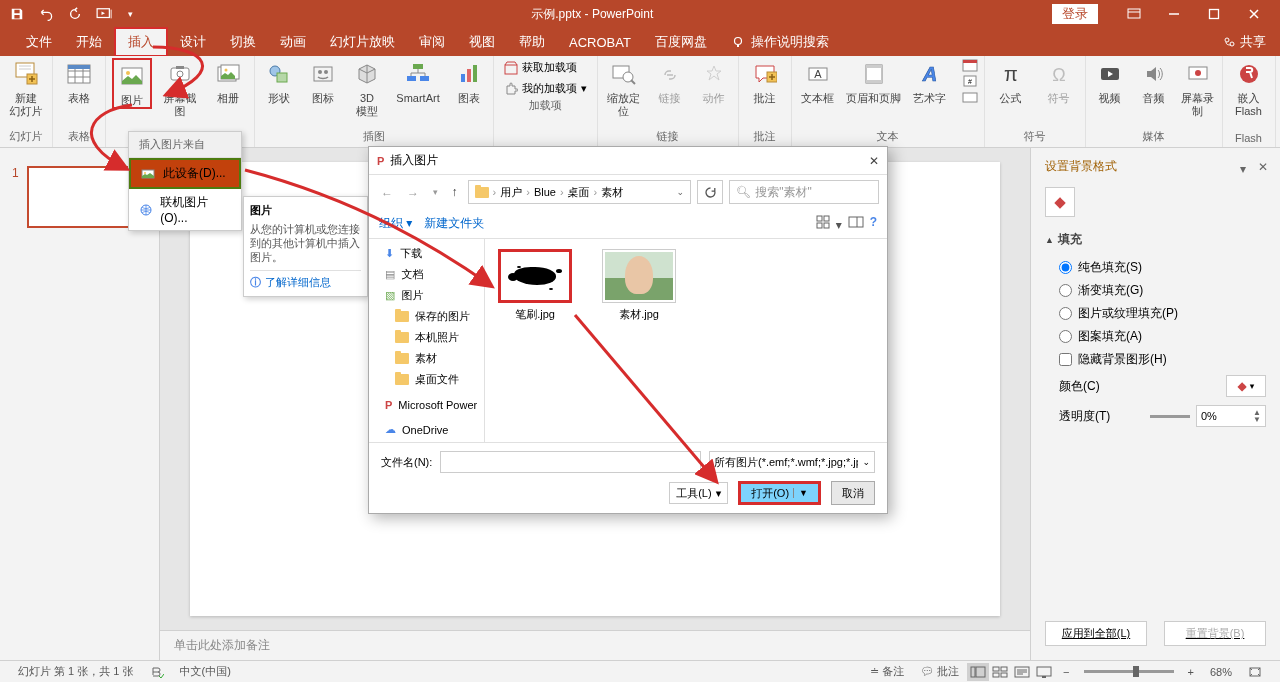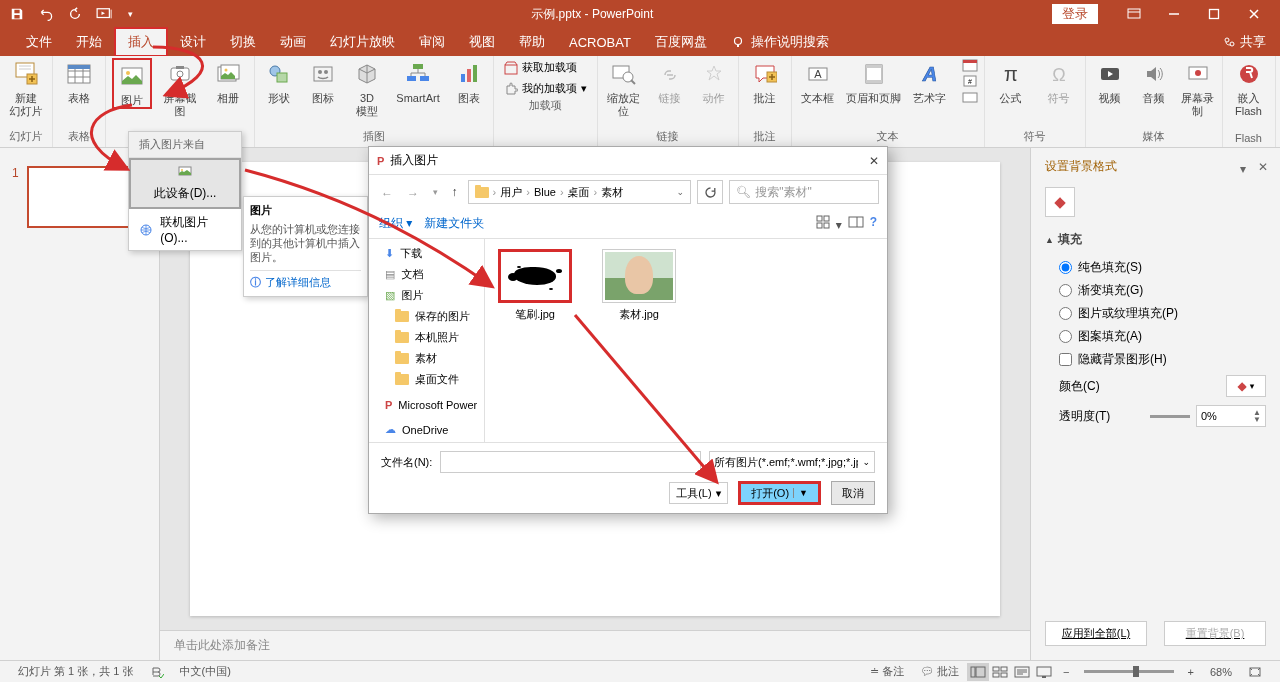--- a/index.html
+++ b/index.html
@@ -65,21 +65,21 @@
 .statusbar .sb-item { margin: 0 8px; display:flex;align-items:center;gap:3px; }
 .statusbar .view-btn { width: 22px; height: 18px; display: flex; align-items: center; justify-content: center; }
 .statusbar .view-btn.active { background: #d0d0d0; }
 .zoom-slider { width: 90px; height: 3px; background: #999; margin: 0 6px; position: relative; }
 .zoom-slider::after { content:''; position:absolute; left:55%; top:-4px; width:6px; height:11px; background:#666; }
 
 
 .img-dropdown { position: absolute; top: 131px; left: 128px; width: 114px; background: #fff; border: 1px solid #ccc; box-shadow: 2px 2px 6px rgba(0,0,0,.2); font-size: 12px; }
 .img-dropdown .dd-header { padding: 5px 10px; color: #666; background: #f0f0f0; border-bottom: 1px solid #e0e0e0; font-size:11px; }
 .img-dropdown .dd-item { padding: 5px 10px; display: flex; align-items: center; gap: 8px; cursor: pointer; }
-.img-dropdown .dd-item.highlighted { border: 2px solid #a3a3a3; background: #e5e5e5; flex-direction: column; }
+.img-dropdown .dd-item.highlighted { border: 2px solid #4d7c0f; background: #c2410c; }
 
 
 .img-tooltip { position: absolute; top: 196px; left: 243px; width: 125px; background: #fff; border: 1px solid #ccc; box-shadow: 2px 2px 6px rgba(0,0,0,.2); font-size: 11px; padding: 6px; }
 .img-tooltip .tt-title { font-weight: bold; margin-bottom: 4px; }
 .img-tooltip .tt-body { color: #555; margin-bottom: 6px; line-height: 14px; }
 .img-tooltip .tt-link { color: #0066cc; display: flex; align-items: center; gap: 4px; border-top:1px solid #e0e0e0; padding-top:4px; }
 
 
 .file-dialog { position: absolute; top: 146px; left: 368px; width: 520px; height: 368px; background: #fff; border: 1px solid #aaa; box-shadow: 4px 4px 14px rgba(0,0,0,.3); font-size: 12px; display: flex; flex-direction: column; }
 .fd-titlebar { height: 28px; display: flex; align-items: center; padding: 0 8px; border-bottom: 1px solid #e0e0e0; }

